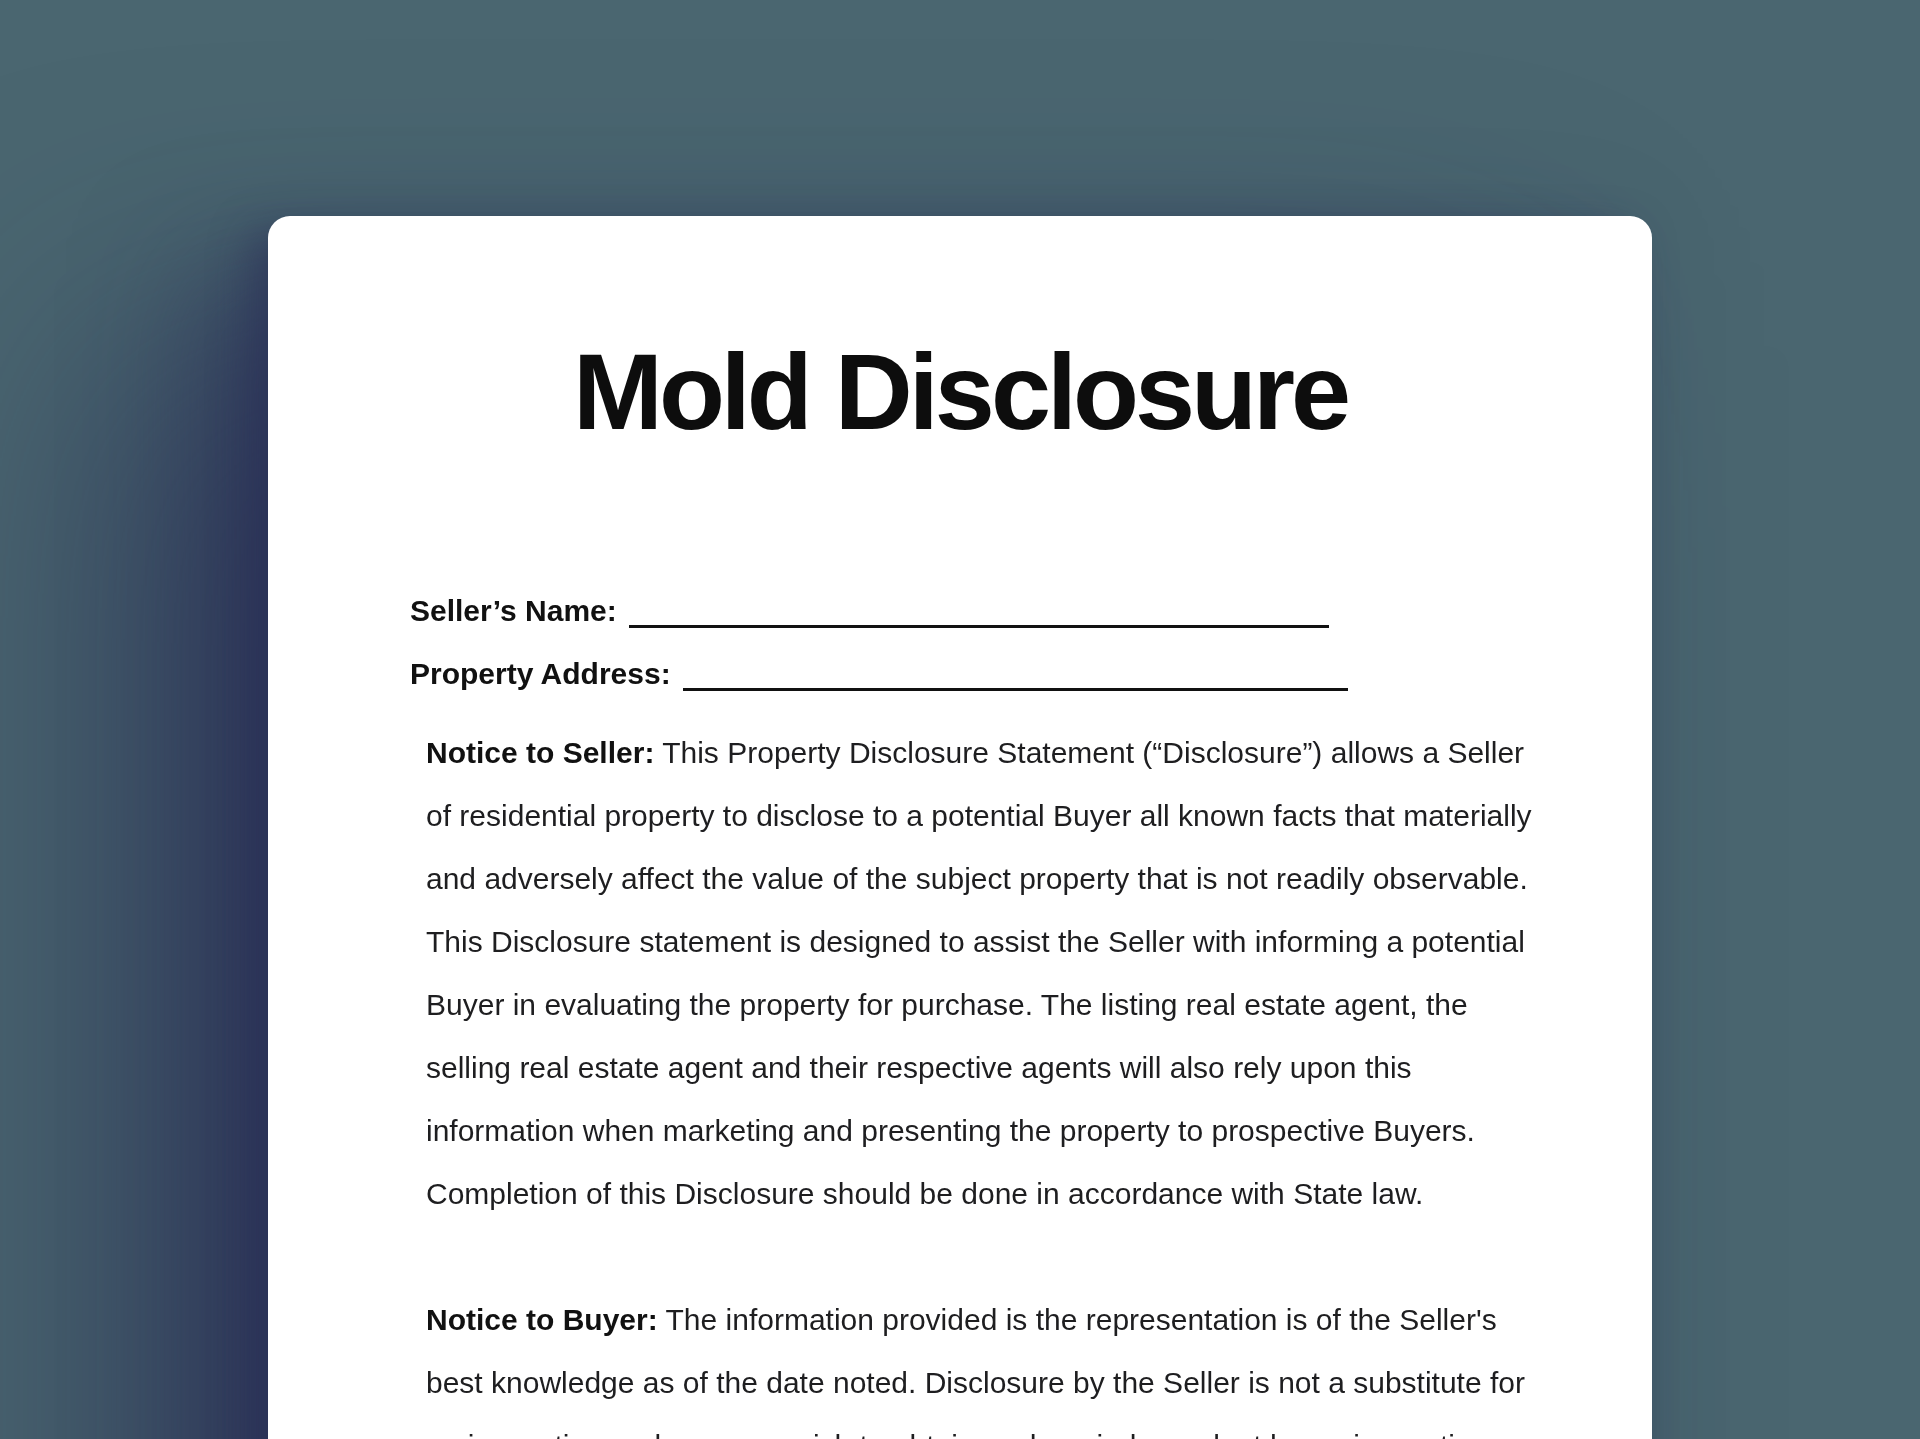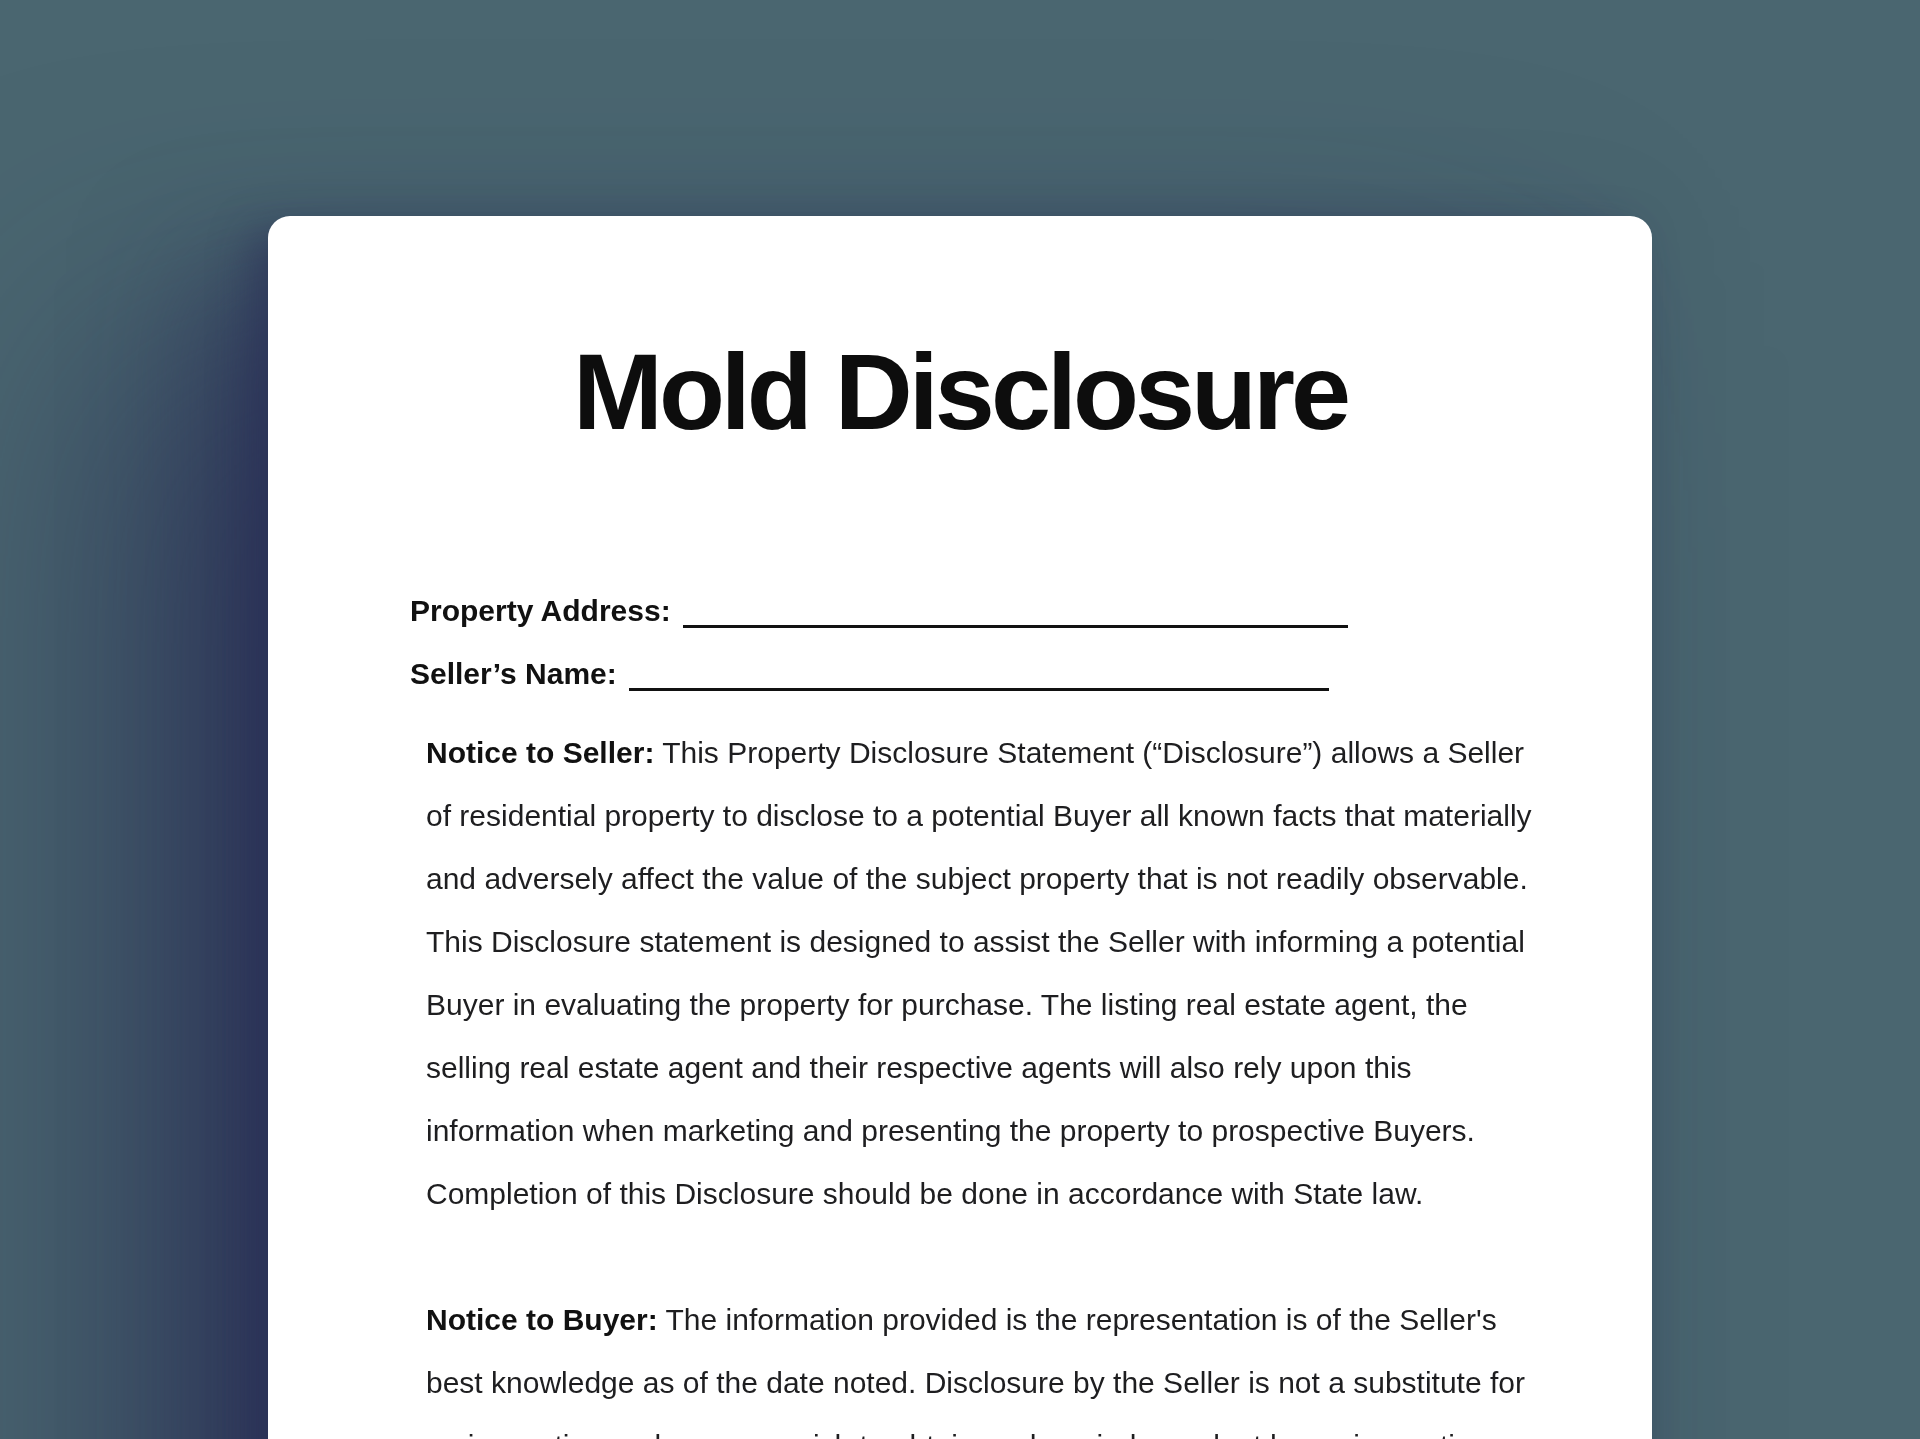--- a/index.html
+++ b/index.html
@@ -74,25 +74,25 @@
 </style>
 </head>
 <body>
 
 <div class="stage">
   <div class="page">
     <h1 class="doc-title">Mold Disclosure</h1>
     <div class="content">
 
       <div class="field-row">
-        <span class="field-label">Property Address:</span><span class="blank u2"></span>
+        <span class="field-label">Seller’s Name:</span><span class="blank u1"></span>
       </div>
 
       <div class="field-row">
-        <span class="field-label">Seller’s Name:</span><span class="blank u1"></span>
+        <span class="field-label">Property Address:</span><span class="blank u2"></span>
       </div>
 
       <p class="notice"><strong>Notice to Seller:</strong><span> This Property Disclosure Statement (“Disclosure”) allows a Seller of residential property to disclose to a potential Buyer all known facts that materially and adversely affect the value of the subject property that is not readily observable. This Disclosure statement is designed to assist the Seller with informing a potential Buyer in evaluating the property for purchase. The listing real estate agent, the selling real estate agent and their respective agents will also rely upon this information when marketing and presenting the property to prospective Buyers. Completion of this Disclosure should be done in accordance with State law.</span></p>
 
       <p class="notice spaced"><strong>Notice to Buyer:</strong><span> The information provided is the representation is of the Seller's best knowledge as of the date noted. Disclosure by the Seller is not a substitute for an inspection and you may wish to obtain such an independent home inspection company. The</span></p>
 
     </div>
   </div>
 </div>
 

